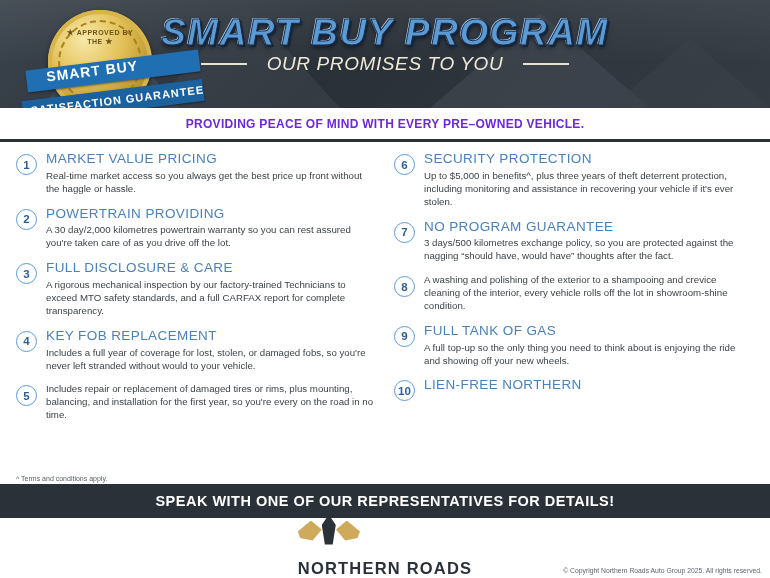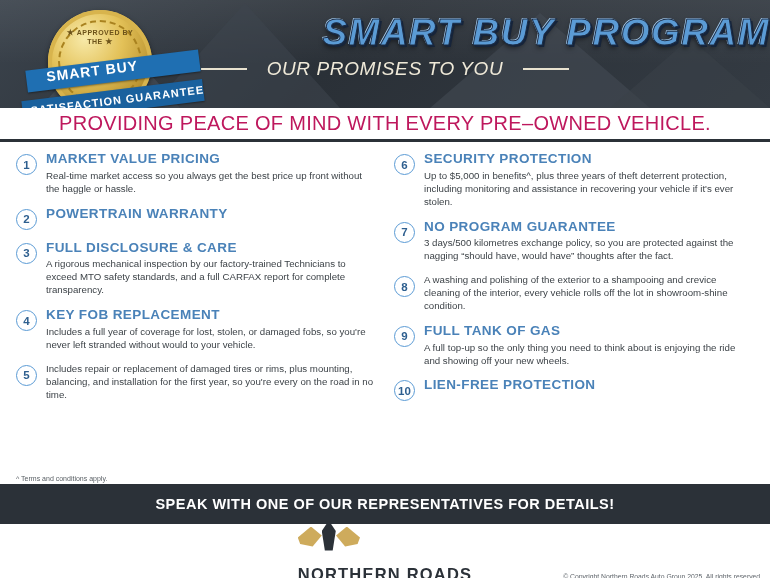--- a/index.html
+++ b/index.html
@@ -47,26 +47,24 @@
     letter-spacing:1.5px;
     font-style:italic;
     color:#5b9bd5;
     text-shadow:
        2px 2px 0 #16243a,
       -1px -1px 0 #a8cdee,
        0 3px 5px rgba(0,0,0,0.55);
     -webkit-text-stroke:1px #1b2c46;
     margin:0;
     line-height:1.05;
-    text-align:right;
   }
   .sub-wrap {
     display:flex; align-items:center; justify-content:center;
     gap:20px;
-    margin-top:5px;
   }
   .sub-rule { width:46px; height:2px; background:#e8e2cf; }
   .sub-title {
     font-size:19px;
     font-style:italic;
     color:#efe9d8;
     letter-spacing:0.6px;
     white-space:nowrap;
   }
 
@@ -139,23 +137,23 @@
   .seal-star { color:#6d531a; font-size:8px; }
 
   
   .promise-bar {
     height:34px;
     background:#ffffff;
     display:flex; align-items:center; justify-content:center;
     border-bottom:3px solid #2b3138;
   }
   .promise-bar span {
-    font-size:20px;
-    font-weight:normal;
-    color:#be185d;
+    font-size:12px;
+    font-weight:bold;
+    color:#6d28d9;
     letter-spacing:0.3px;
   }
 
   
   .content {
     padding:10px 16px 0 16px;
     height:342px;
     display:flex;
     gap:18px;
     position:relative;
@@ -169,42 +167,42 @@
     border:1.6px solid #5b9bd5;
     color:#2e5f8f;
     font-size:11.5px;
     font-weight:bold;
     display:flex; align-items:center; justify-content:center;
     margin-top:2px;
   }
   .item-body { flex:1 1 auto; }
   .item-title {
     font-size:13.5px;
-    font-weight:bold;
+    font-weight:normal;
     color:#4a82b8;
     letter-spacing:0.4px;
     margin:0 0 3px 0;
     line-height:1.1;
   }
   .item-desc {
     font-size:9.7px;
     color:#3d4348;
     line-height:1.33;
     margin:0;
   }
   .terms {
     position:absolute;
     left:16px; bottom:2px;
     font-size:7px;
     color:#5a6065;
   }
 
   
   .cta {
-    height:40px;
+    height:34px;
     background:#2b3138;
     display:flex; align-items:center; justify-content:center;
   }
   .cta span {
     color:#ffffff;
     font-size:14.5px;
     font-weight:bold;
     letter-spacing:0.5px;
   }
 
@@ -289,21 +287,22 @@
       <div class="item">
         <div class="num">1</div>
         <div class="item-body">
           <div class="item-title">MARKET VALUE PRICING</div>
           <div class="item-desc">Real-time market access so you always get the best price up front without the haggle or hassle.</div>
         </div>
       </div>
       <div class="item">
         <div class="num">2</div>
         <div class="item-body">
-          <div class="item-title">POWERTRAIN WARRANTY</div>
+          <div class="item-title">POWERTRAIN PROVIDING</div>
+          <div class="item-desc">A 30 day/2,000 kilometres powertrain warranty so you can rest assured you're taken care of as you drive off the lot.</div>
         </div>
       </div>
       <div class="item">
         <div class="num">3</div>
         <div class="item-body">
           <div class="item-title">FULL DISCLOSURE &amp; CARE</div>
           <div class="item-desc">A rigorous mechanical inspection by our factory-trained Technicians to exceed MTO safety standards, and a full CARFAX report for complete transparency.</div>
         </div>
       </div>
       <div class="item">
@@ -344,21 +343,21 @@
       <div class="item">
         <div class="num">9</div>
         <div class="item-body">
           <div class="item-title">FULL TANK OF GAS</div>
           <div class="item-desc">A full top-up so the only thing you need to think about is enjoying the ride and showing off your new wheels.</div>
         </div>
       </div>
       <div class="item">
         <div class="num">10</div>
         <div class="item-body">
-          <div class="item-title">LIEN-FREE PROTECTION</div>
+          <div class="item-title">LIEN-FREE NORTHERN</div>
         </div>
       </div>
     </div>
   <div class="terms">^ Terms and conditions apply.</div>
 </div>
 
 <div class="cta">
   <span>SPEAK WITH ONE OF OUR REPRESENTATIVES FOR DETAILS!</span>
 </div>
 

